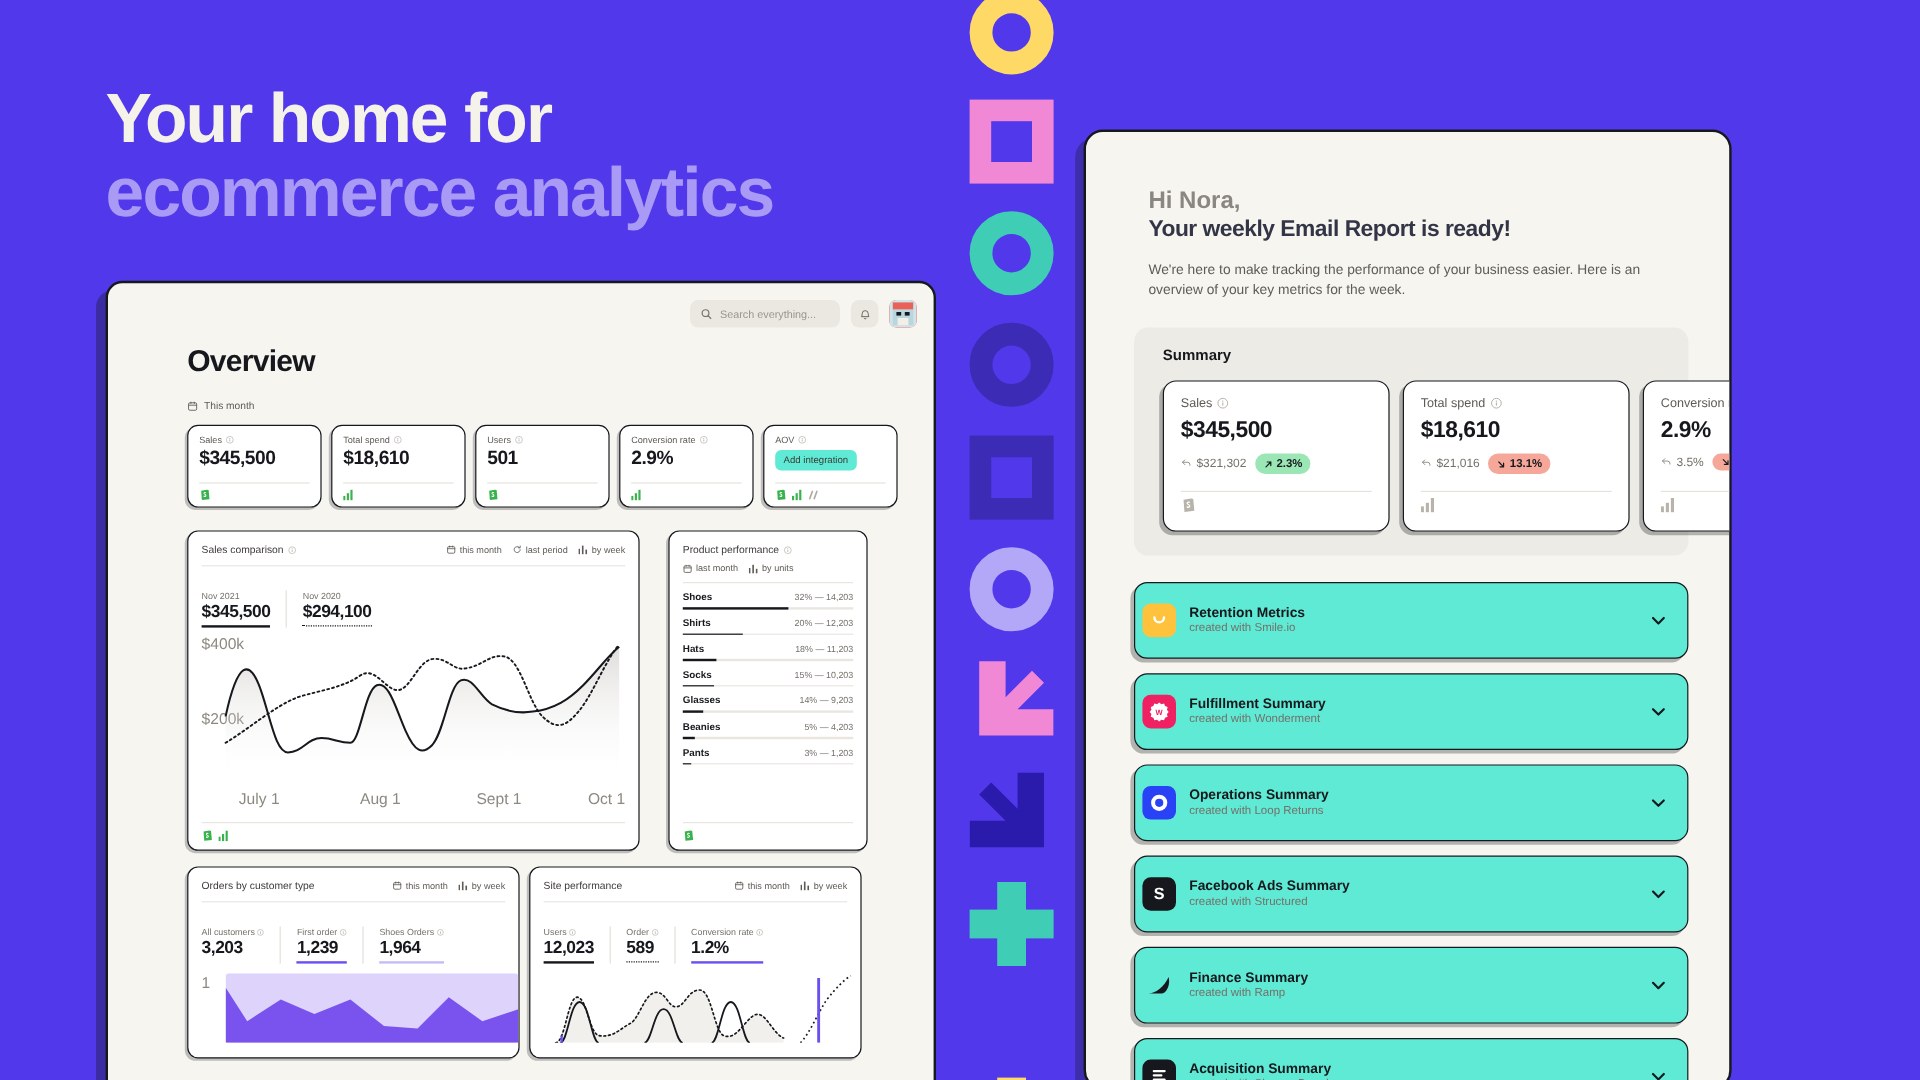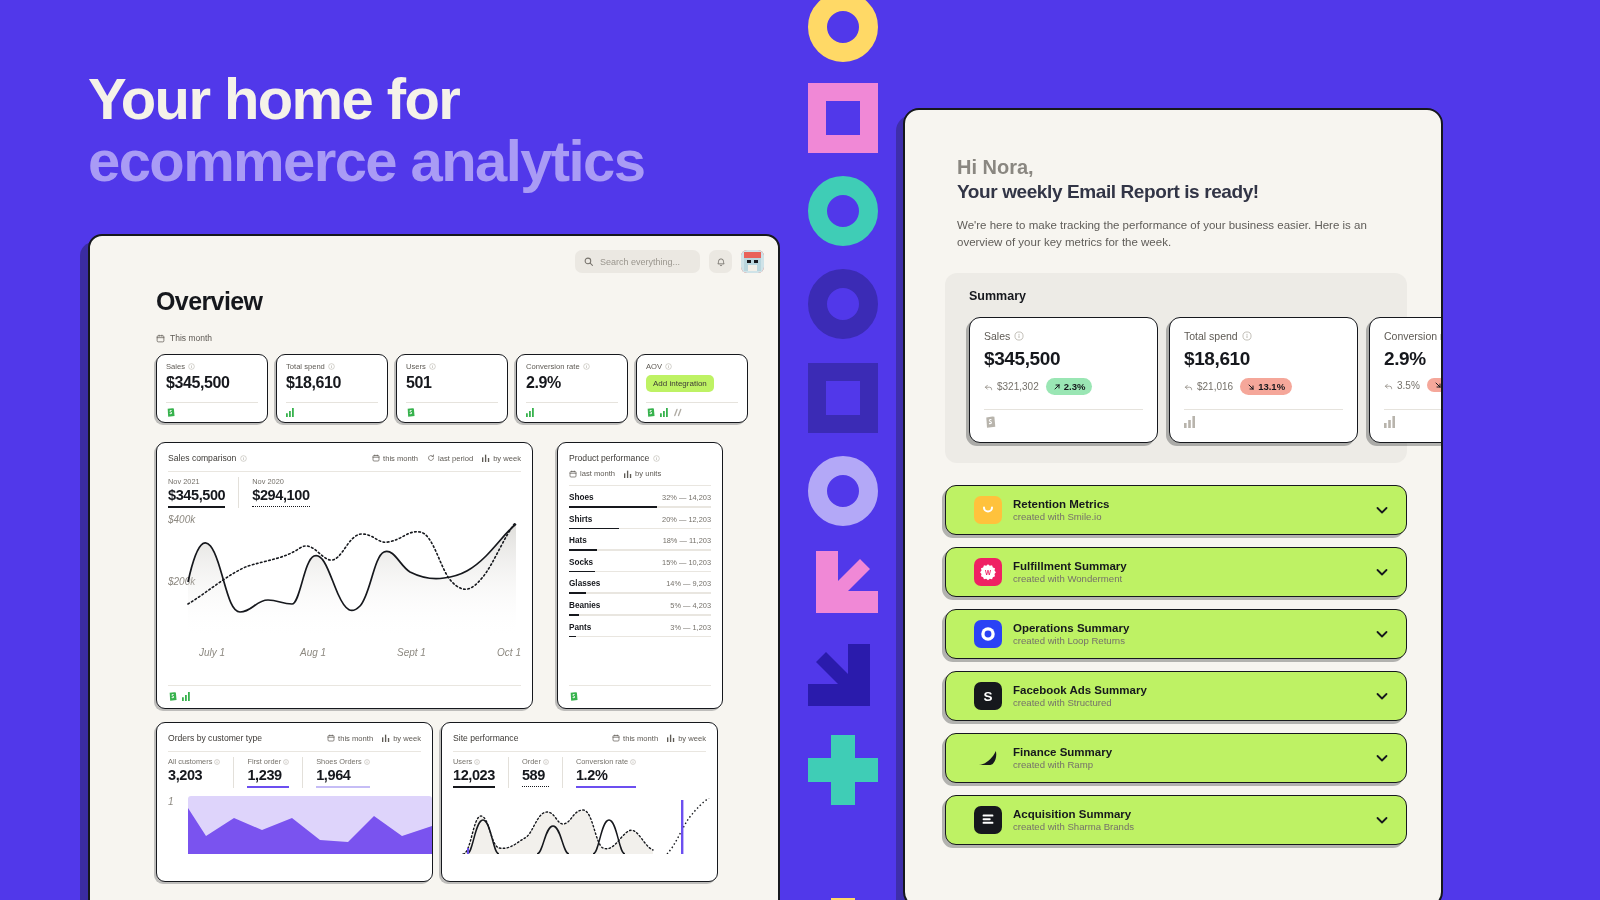--- a/index.html
+++ b/index.html
@@ -74,21 +74,21 @@
   }
   .kpi-label {
     font-size: 7.6px; color: #5e5a54; display: flex;
     align-items: center; gap: 3px; white-space: nowrap;
   }
   .kpi-value {
     font-size: 16px; font-weight: bold; color: #16181d;
     letter-spacing: -.4px; margin-top: 3px;
   }
   .kpi-btn {
-    display: inline-block; background: #bef264; border-radius: 5px;
+    display: inline-block; background: #5eead4; border-radius: 5px;
     font-size: 8px; color: #3d3a36; padding: 4px 7px; margin-top: 4px;
   }
   .kpi-sep {
     position: absolute; left: 9px; right: 9px; bottom: 19px;
     height: 1px; background: #e6e3dd;
   }
   .kpi-foot {
     position: absolute; left: 9px; bottom: 5px;
     display: flex; gap: 5px; align-items: center;
   }
@@ -106,34 +106,34 @@
   .panel-title {
     font-size: 8.6px; color: #3d3a36; display: flex; align-items: center; gap: 4px;
   }
   .chips { display: flex; gap: 9px; }
   .chip {
     display: flex; align-items: center; gap: 3px;
     font-size: 7.6px; color: #5e5a54; white-space: nowrap;
   }
   .hr { height: 1px; background: #e9e6e0; margin: 8px 11px 0 11px; }
 
-  .cmp-row { display: flex; margin: 5px 0 0 11px; }
+  .cmp-row { display: flex; margin: 20px 0 0 11px; }
   .cmp { padding-right: 13px; }
   .cmp + .cmp { border-left: 1px solid #e3e0da; padding-left: 13px; }
   .cmp-lab { font-size: 7.4px; color: #75716a; }
   .cmp-val {
     font-size: 14.5px; font-weight: bold; color: #16181d;
     letter-spacing: -.4px; margin-top: 1px; padding-bottom: 3px;
   }
   .ul-solid { border-bottom: 2px solid #16181d; }
   .ul-purple { border-bottom: 2px solid #6c4ff0; }
   .ul-light { border-bottom: 2px solid #c6bdf6; }
   .ul-thin-dot { border-bottom: 1.6px dotted #16181d; }
 
-  .ax-label { position: absolute; font-size: 10px; color: #8d8981; font-style: italic; }
+  .ax-label { position: absolute; font-size: 13px; color: #8d8981; }
 
   
   .prow { margin: 0 11px; padding-top: 7px; }
   .prow-top {
     display: flex; justify-content: space-between; align-items: flex-start;
   }
   .prow-name { font-size: 8.2px; font-weight: bold; color: #16181d; }
   .prow-val { font-size: 7.4px; color: #75716a; }
   .prow-bar { height: 1.6px; background: #e9e6e0; margin-top: 4px; position: relative; }
   .prow-bar i { position: absolute; left: 0; top: 0; height: 100%; background: #16181d; }
@@ -175,39 +175,39 @@
     padding: 12px 14px 0 14px; position: relative;
   }
   .sum-lab {
     font-size: 10.5px; color: #5e5a54; display: flex; align-items: center; gap: 4px;
   }
   .sum-val {
     font-size: 19px; font-weight: bold; color: #16181d;
     letter-spacing: -.4px; margin-top: 6px;
   }
   .sum-delta { display: flex; align-items: center; gap: 7px; margin-top: 8px; }
-  .sum-prev { font-size: 10px; color: #75716a; display: flex; align-items: flex-end; gap: 4px; }
+  .sum-prev { font-size: 10px; color: #75716a; display: flex; align-items: flex-start; gap: 4px; }
   .pill {
     font-size: 9.5px; font-weight: bold; border-radius: 9px;
     padding: 3px 7px; display: flex; align-items: center; gap: 3px;
   }
   .pill-up { background: #9ae6b4; color: #16181d; }
   .pill-down { background: #f5a79a; color: #16181d; }
   .sum-hr {
     position: absolute; left: 14px; right: 14px; bottom: 32px;
     height: 1px; background: #e6e3dd;
   }
   .sum-foot { position: absolute; left: 14px; bottom: 10px; }
 
   
   .acc-list { margin: 22px 0 0 40px; width: 462px; display: flex; flex-direction: column; gap: 12px; }
   .acc {
-    height: 50px; background: #bef264; border: 1.8px solid #16181d;
+    height: 64px; background: #5eead4; border: 1.8px solid #16181d;
     border-radius: 11px; box-shadow: -3px 3px 0 rgba(20,22,28,.3);
-    display: flex; align-items: center; padding: 0 16px 0 28px; gap: 11px;
+    display: flex; align-items: center; padding: 0 16px 0 6px; gap: 11px;
   }
   .acc-icon {
     width: 28px; height: 28px; border-radius: 7px; flex: 0 0 28px;
     display: flex; align-items: center; justify-content: center;
   }
   .acc-text { flex: 1; }
   .acc-title { font-size: 11.5px; font-weight: bold; color: #16181d; }
   .acc-sub { font-size: 9.6px; color: #75716a; margin-top: 1px; }
 </style>
 </head>

